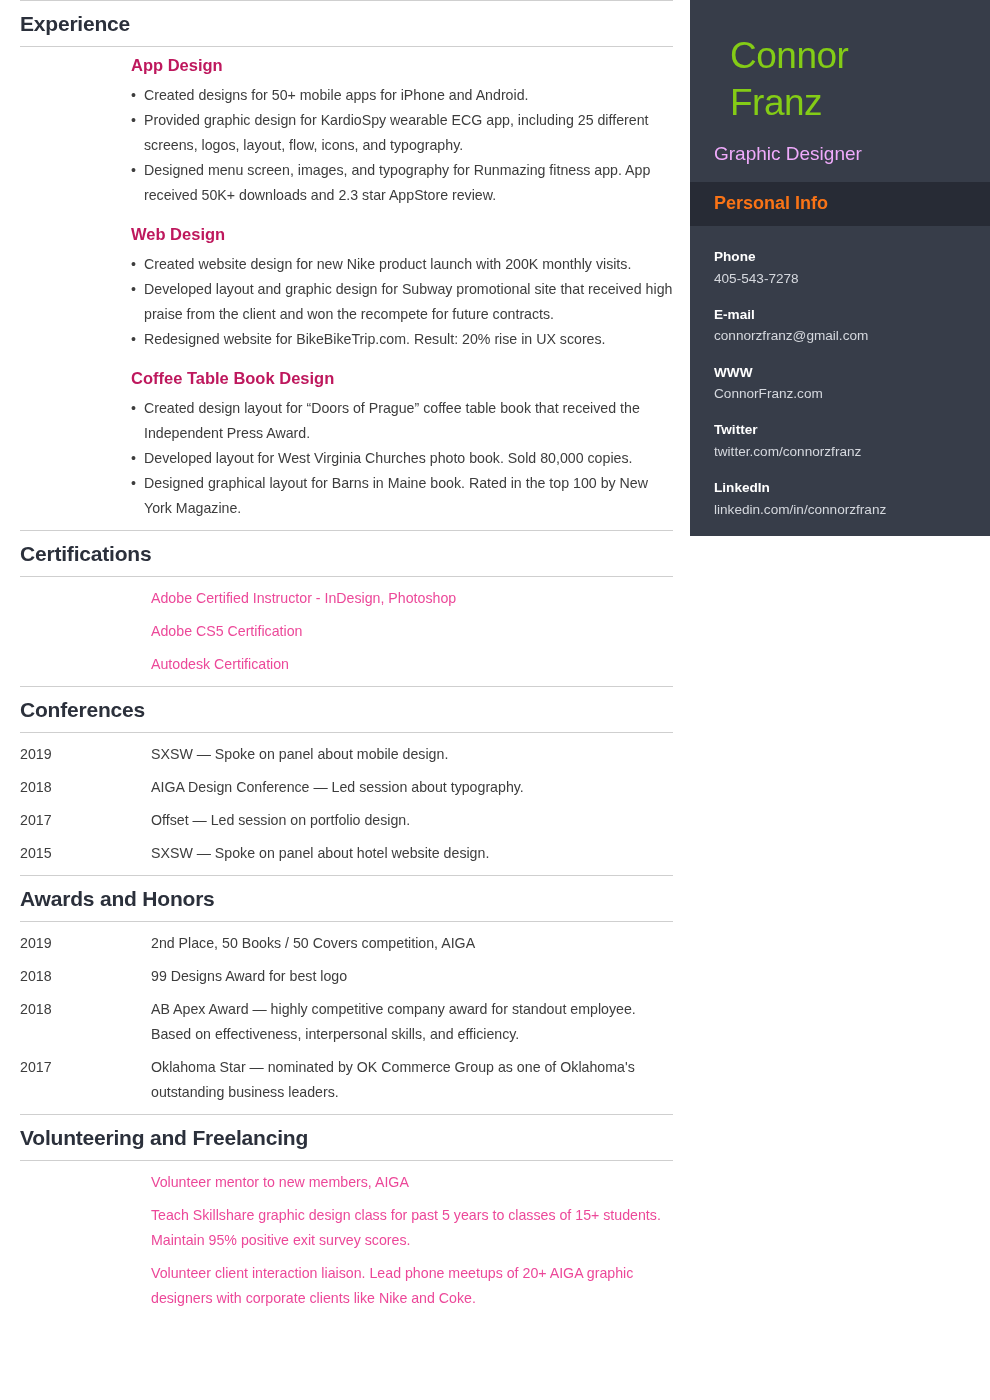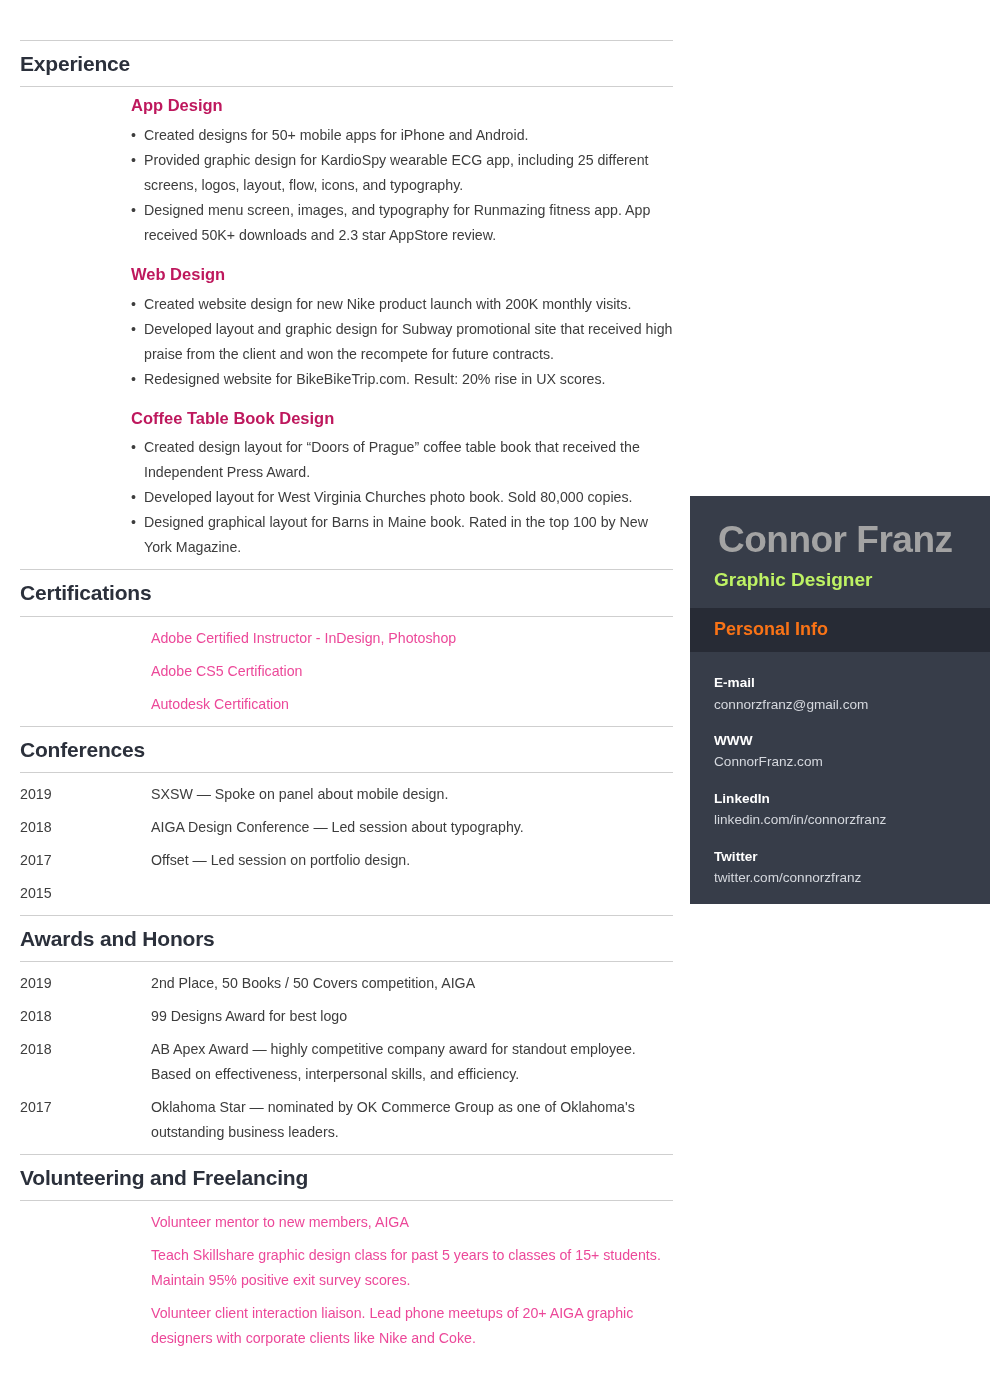--- a/index.html
+++ b/index.html
@@ -11,21 +11,21 @@
     height: 1400px;
     background: #ffffff;
     font-family: "Liberation Sans", sans-serif;
     overflow: hidden;
   }
   .page {
     position: relative;
     width: 990px;
     height: 1400px;
     display: flex;
-    align-items: center;
+    align-items: flex-start;
   }
 
   
   .main {
     width: 690px;
     box-sizing: border-box;
     padding: 0 17px 0 20px;
     background: #ffffff;
   }
   .section {
@@ -134,32 +134,32 @@
     width: 300px;
     flex: 0 0 300px;
     background: #373d49;
     box-sizing: border-box;
   }
   .sidebar-head {
     padding: 16px 24px 16px 24px;
   }
   .full-name {
     font-size: 37px;
-    font-weight: bold;
-    color: #a3a3a3;
+    font-weight: normal;
+    color: #84cc16;
     line-height: 1.28;
     letter-spacing: -0.5px;
-    margin: 4px;
+    margin: 16px;
   }
   .job-role {
     font-size: 19px;
-    color: #bef264;
+    color: #f0abfc;
     margin: 6px 0 0 0;
     line-height: 1.2;
-    font-weight: bold;
+    font-weight: normal;
   }
   .sidebar-band {
     background: #272b35;
     padding: 11px 24px 12px 24px;
   }
   .band-title {
     font-size: 18px;
     font-weight: bold;
     color: #f97316;
     margin: 0;
@@ -254,20 +254,21 @@
             <li class="year-row">
               <span class="year-col">2018</span>
               <span class="year-text">AIGA Design Conference — Led session about typography.</span>
             </li>
             <li class="year-row">
               <span class="year-col">2017</span>
               <span class="year-text">Offset — Led session on portfolio design.</span>
             </li>
             <li class="year-row">
               <span class="year-col">2015</span>
+              <span class="year-text">SXSW — Spoke on panel about hotel website design.</span>
             </li>
           </ul>
       </div>
     </div>
 
     <div class="section">
       <div class="rule"></div>
       <h2 class="section-title">Awards and Honors</h2>
       <div class="rule"></div>
       <div class="section-body">
@@ -310,31 +311,35 @@
   <div class="sidebar">
     <div class="sidebar-head">
       <h1 class="full-name">Connor Franz</h1>
       <p class="job-role">Graphic Designer</p>
     </div>
     <div class="sidebar-band">
       <h2 class="band-title">Personal Info</h2>
     </div>
     <ul class="contact-list" id="contact-list">
         <li class="contact-item">
+          <span class="contact-label">Phone</span>
+          <span class="contact-value">405-543-7278</span>
+        </li>
+        <li class="contact-item">
           <span class="contact-label">E-mail</span>
           <span class="contact-value">connorzfranz@gmail.com</span>
         </li>
         <li class="contact-item">
           <span class="contact-label">WWW</span>
           <span class="contact-value">ConnorFranz.com</span>
         </li>
         <li class="contact-item">
+          <span class="contact-label">Twitter</span>
+          <span class="contact-value">twitter.com/connorzfranz</span>
+        </li>
+        <li class="contact-item">
           <span class="contact-label">LinkedIn</span>
           <span class="contact-value">linkedin.com/in/connorzfranz</span>
         </li>
-        <li class="contact-item">
-          <span class="contact-label">Twitter</span>
-          <span class="contact-value">twitter.com/connorzfranz</span>
-        </li>
       </ul>
   </div>
 
 </div>
 
 </body></html>

